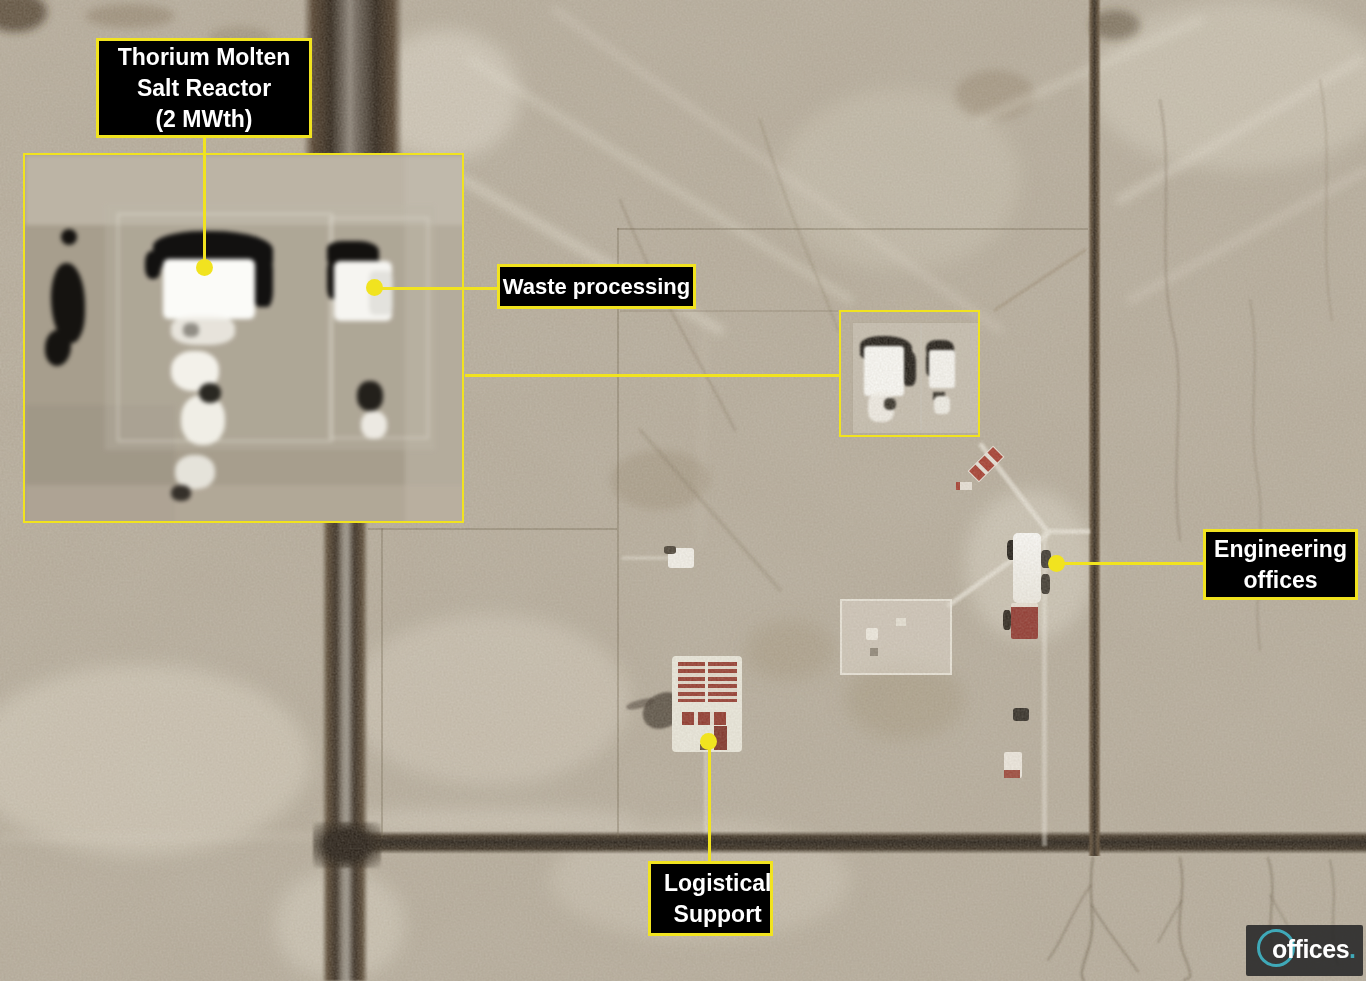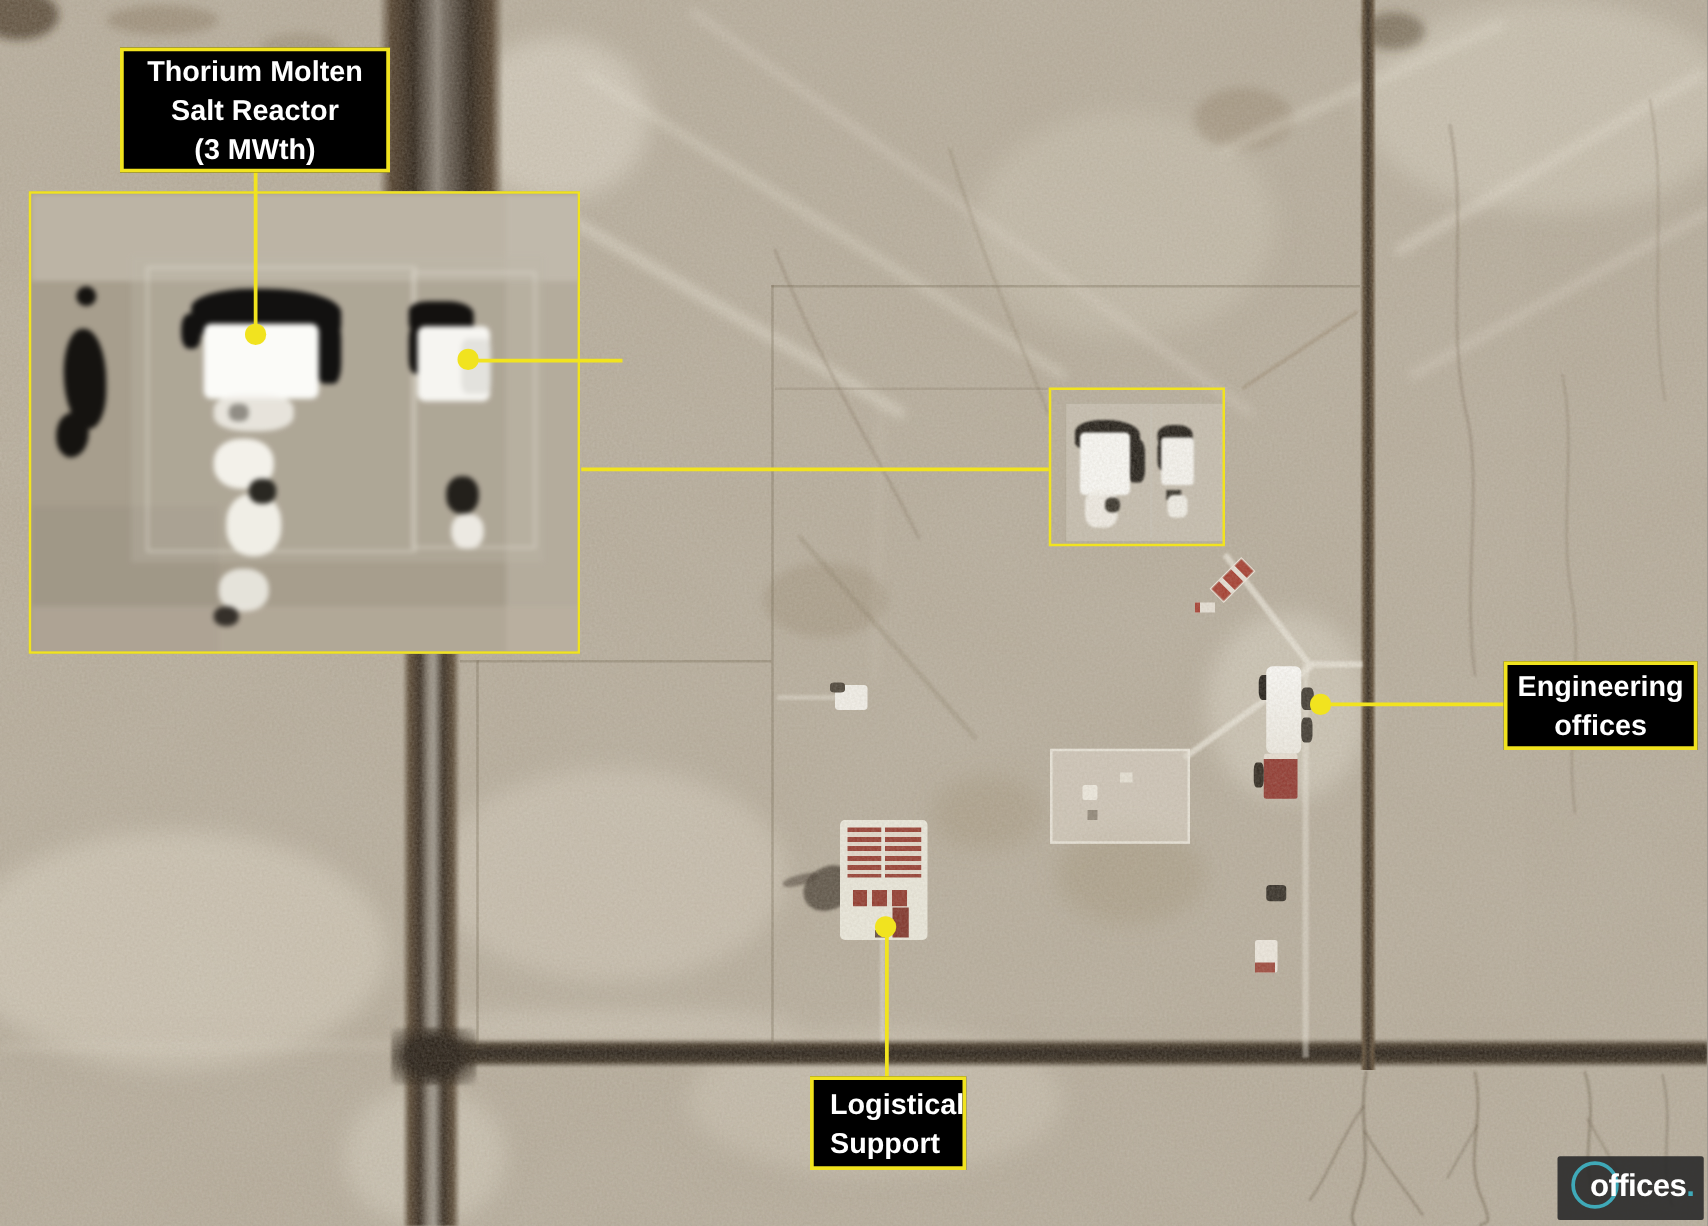--- a/index.html
+++ b/index.html
@@ -250,27 +250,30 @@
   <div class="ydot" style="left:366px;top:279px;"></div>
   <div class="yline" style="left:465px;top:374px;width:374px;height:3px;"></div>
   <div class="yline" style="left:1058px;top:562px;width:145px;height:3px;"></div>
   <div class="ydot" style="left:1048px;top:555px;"></div>
   <div class="yline" style="left:708px;top:748px;width:3px;height:118px;"></div>
   <div class="ydot" style="left:700px;top:733px;"></div>
 
   <div class="label" style="left:96px;top:38px;width:216px;height:100px;">
     <span>Thorium Molten
 Salt Reactor
-(3 MWth)</span>
+(2 MWth)</span>
+  </div>
+  <div class="label" style="left:497px;top:264px;width:199px;height:45px;font-size:22px;">
+    <span>Waste processing</span>
   </div>
   <div class="label" style="left:1203px;top:529px;width:155px;height:71px;">
     <span>Engineering
 offices</span>
   </div>
-  <div class="label left" style="left:648px;top:861px;width:125px;height:75px;">
+  <div class="label left" style="left:648px;top:861px;width:125px;height:75px;text-align:center;">
     <span>Logistical
 Support</span>
   </div>
 
   <div class="abs" id="planet-logo">
     <div id="planet-ring"></div>
     <div id="planet-text"><span>offices</span><span class="dot">.</span></div>
   </div>
 
 </div>

